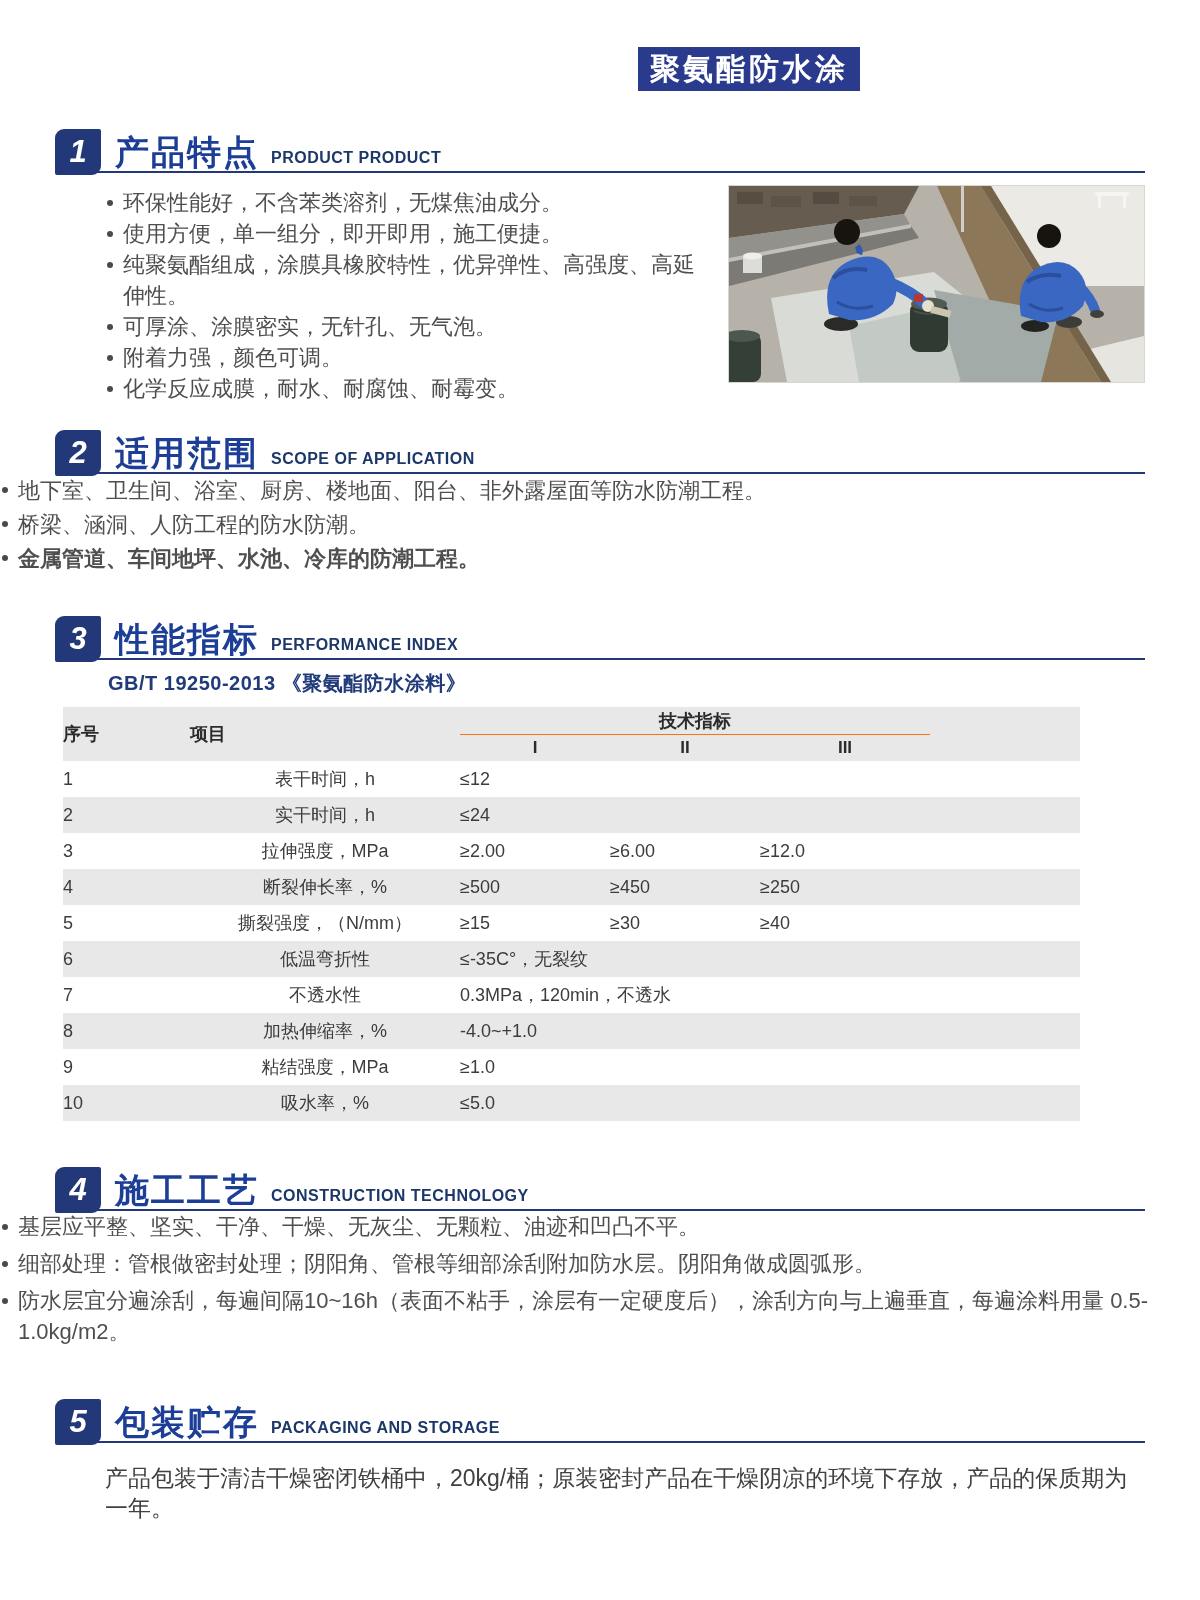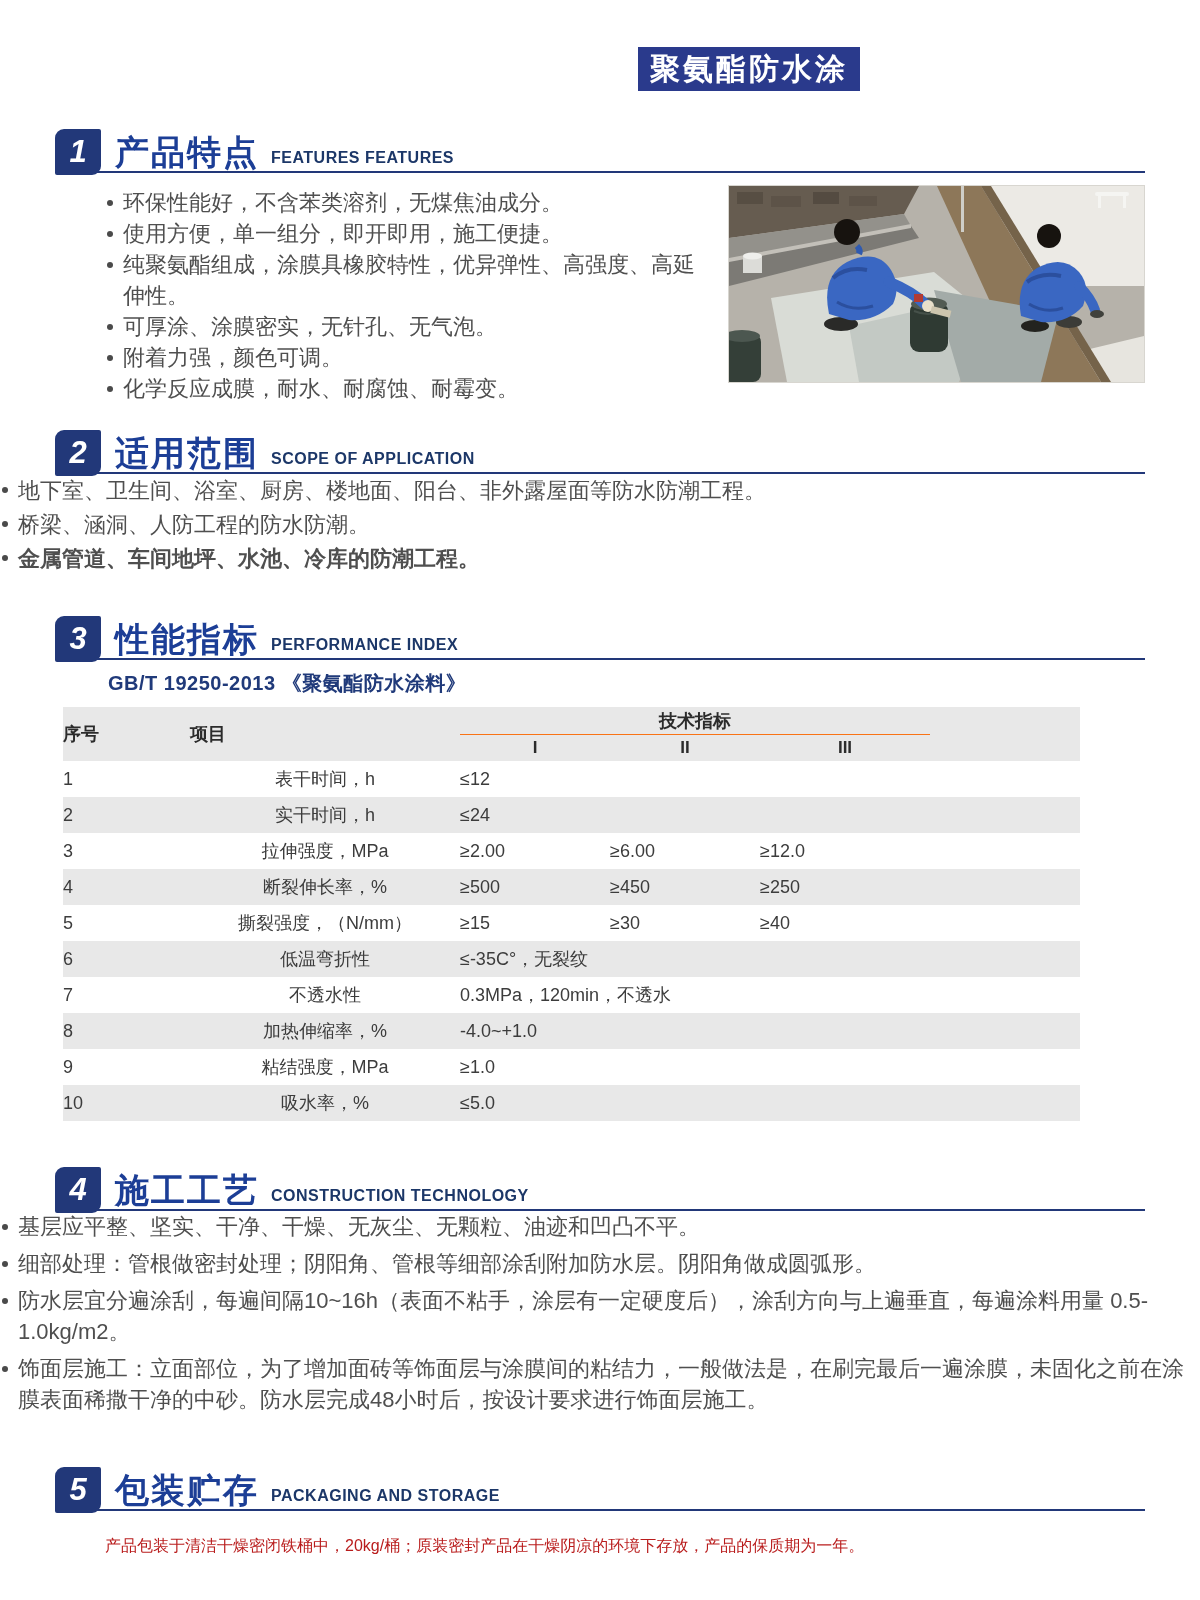--- a/index.html
+++ b/index.html
@@ -98,42 +98,42 @@
     height:36px;vertical-align:middle;
     padding:0;
   }
   .perf-table tbody tr:nth-child(even){background:#e8e8e8;}
   .cell-no{padding-left:38px;text-align:left;}
   .cell-item{padding-left:30px;text-align:center;}
   .cell-value{font-size:17px;}
   
   .pack-text{
     margin:20px 55px 0 105px;
-    font-size:16px;color:#b91c1c;line-height:30px;
+    font-size:23px;color:#404040;line-height:30px;
   }
   
   .mt-sec1{margin-top:38px;}
   .mt-sec2{margin-top:26px;}
   .mt-sec3{margin-top:40px;}
   .mt-sec4{margin-top:46px;}
   .mt-sec5{margin-top:52px;}
   .spacer-title{height:91px;}
 </style>
 </head>
 <body>
 
 <div class="page">
 
   <div class="spacer-title"></div>
   <div class="title-bar">聚氨酯防水涂料</div>
 
   <div class="sec-head mt-sec1">
     <div class="sec-num">1</div>
     <div class="sec-zh">产品特点</div>
-    <div class="sec-en">FEATURES FEATURES</div>
+    <div class="sec-en">PRODUCT PRODUCT</div>
   </div>
   <div class="sec1-body">
     <ul class="bullets">
       <li>环保性能好，不含苯类溶剂，无煤焦油成分。</li>
       <li>使用方便，单一组分，即开即用，施工便捷。</li>
       <li>纯聚氨酯组成，涂膜具橡胶特性，优异弹性、高强度、高延伸性。</li>
       <li>可厚涂、涂膜密实，无针孔、无气泡。</li>
       <li>附着力强，颜色可调。</li>
       <li>化学反应成膜，耐水、耐腐蚀、耐霉变。</li>
     </ul>
@@ -313,21 +313,20 @@
 
   <div class="sec-head mt-sec4">
     <div class="sec-num">4</div>
     <div class="sec-zh">施工工艺</div>
     <div class="sec-en">CONSTRUCTION TECHNOLOGY</div>
   </div>
   <ul class="bullets sec-bullets sec4-bullets">
     <li>基层应平整、坚实、干净、干燥、无灰尘、无颗粒、油迹和凹凸不平。</li>
     <li>细部处理：管根做密封处理；阴阳角、管根等细部涂刮附加防水层。阴阳角做成圆弧形。</li>
     <li>防水层宜分遍涂刮，每遍间隔10~16h（表面不粘手，涂层有一定硬度后），涂刮方向与上遍垂直，每遍涂料用量 0.5-1.0kg/m2。</li>
-    <li>饰面层施工：立面部位，为了增加面砖等饰面层与涂膜间的粘结力，一般做法是，在刷完最后一遍涂膜，未固化之前在涂膜表面稀撒干净的中砂。防水层完成48小时后，按设计要求进行饰面层施工。</li>
   </ul>
 
   <div class="sec-head mt-sec5">
     <div class="sec-num">5</div>
     <div class="sec-zh">包装贮存</div>
     <div class="sec-en">PACKAGING AND STORAGE</div>
   </div>
   <div class="pack-text">产品包装于清洁干燥密闭铁桶中，20kg/桶；原装密封产品在干燥阴凉的环境下存放，产品的保质期为一年。</div>
 
 </div>

